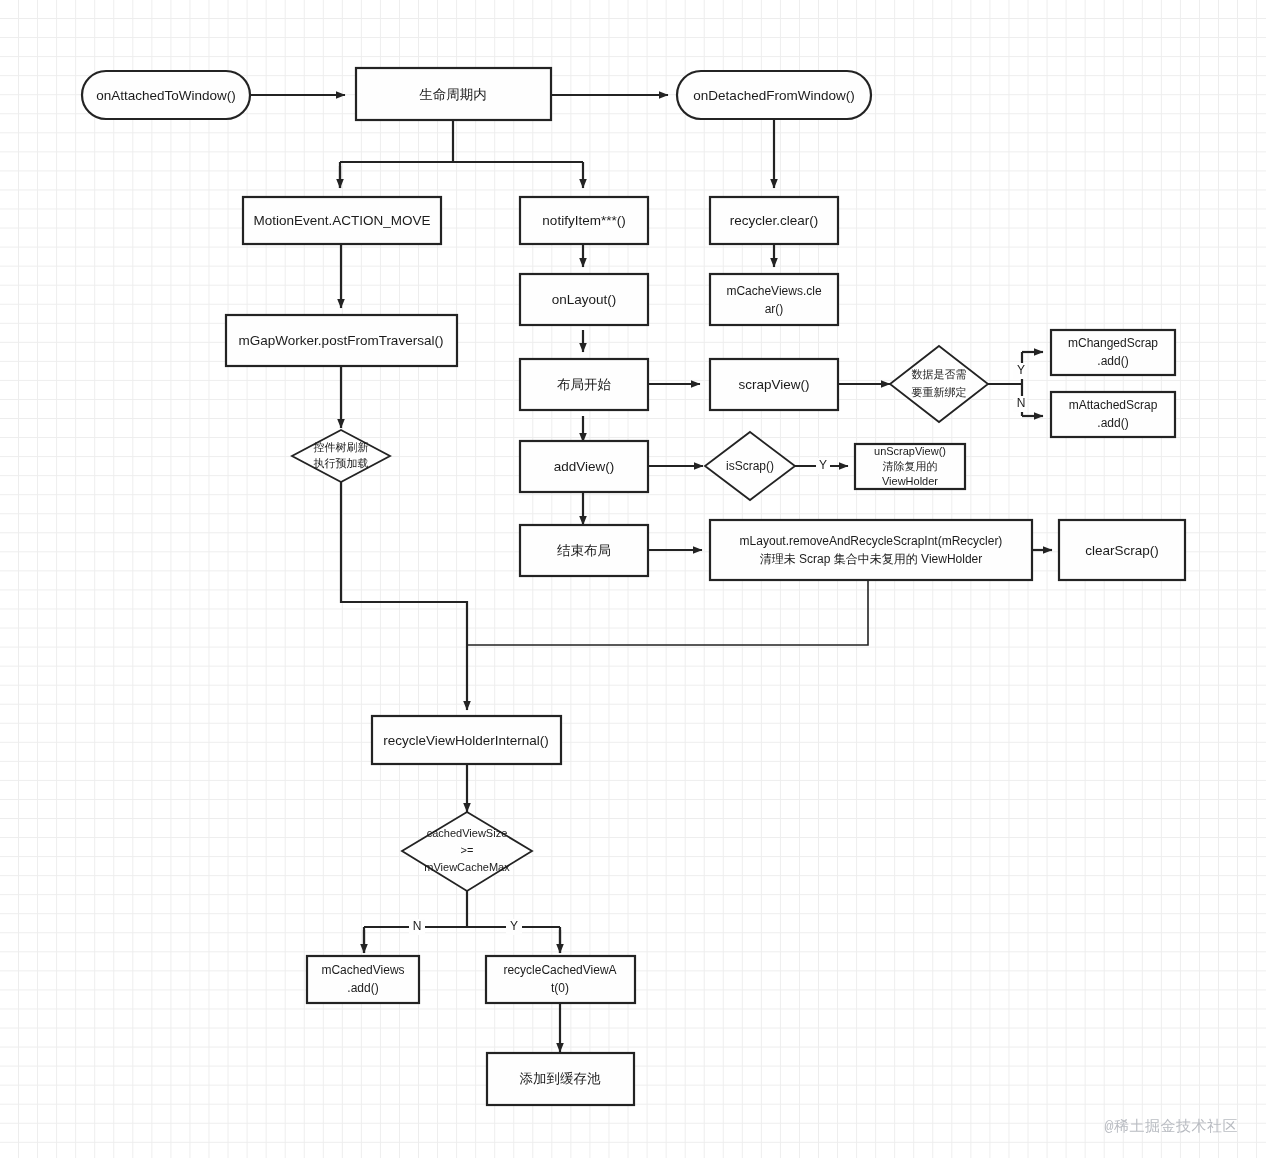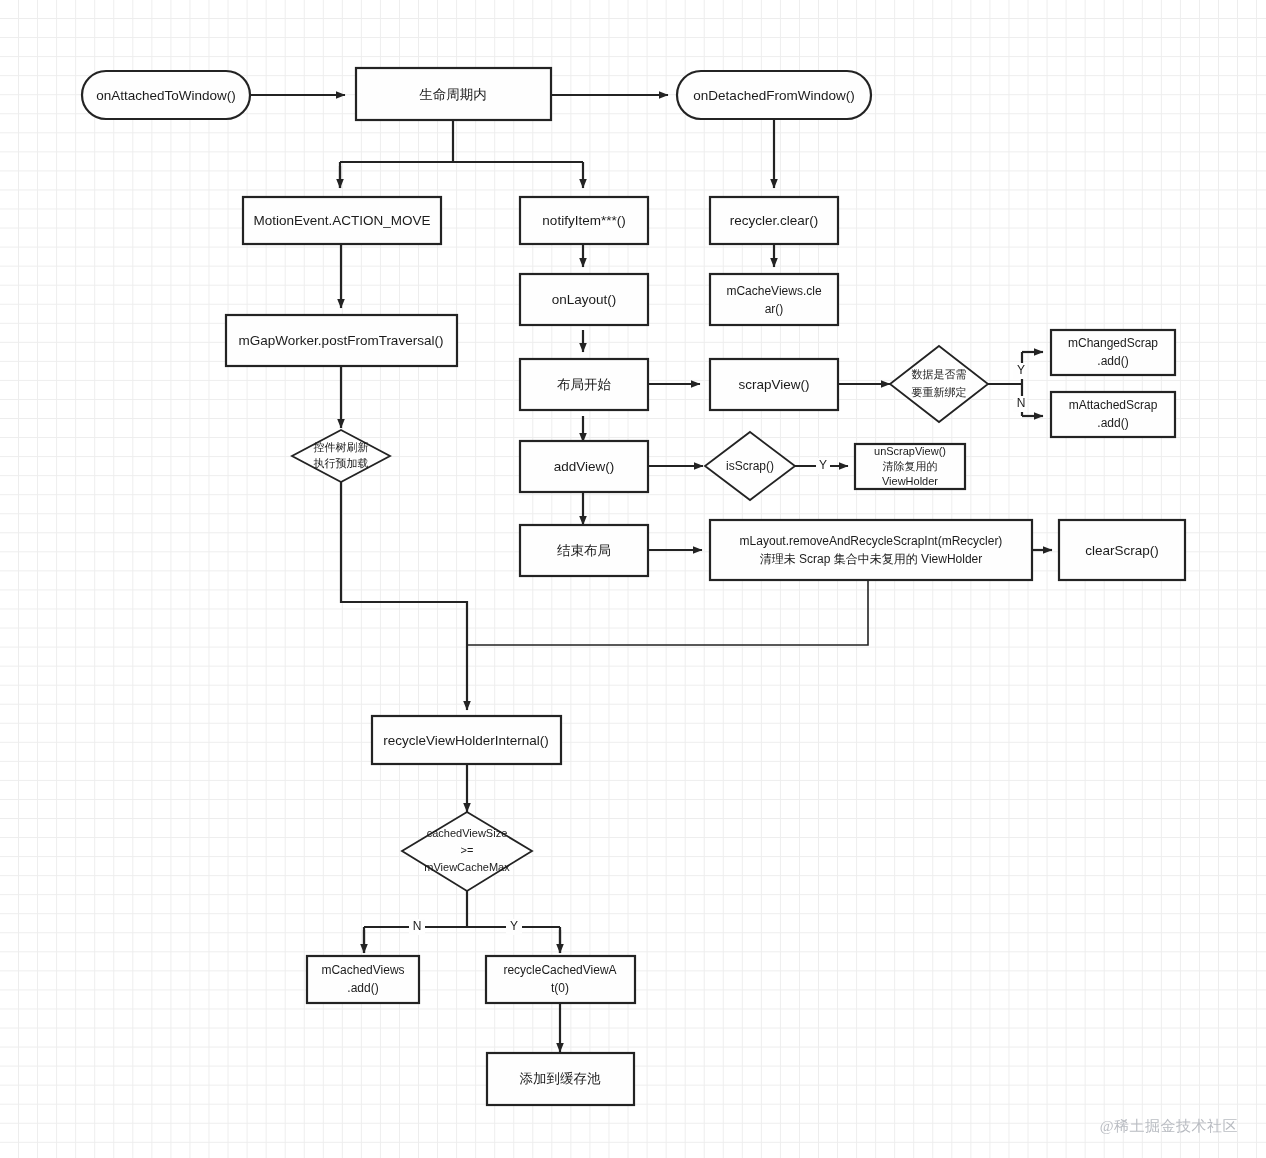--- a/index.html
+++ b/index.html
@@ -67,21 +67,21 @@
     font-family: "Liberation Sans", "DejaVu Sans", sans-serif;
     font-size: 12px;
     fill: #1b1b1b;
     text-anchor: middle;
     dominant-baseline: middle;
   }
   .watermark {
     position: absolute;
     right: 28px;
     bottom: 22px;
-    font-family: Liberation Serif, serif;
+    font-family: Liberation Mono, monospace;
     font-size: 15px;
     color: #b9bcc2;
     letter-spacing: 0.5px;
     user-select: none;
   }
 </style>
 </head>
 <body>
 
 <div id="canvas">

